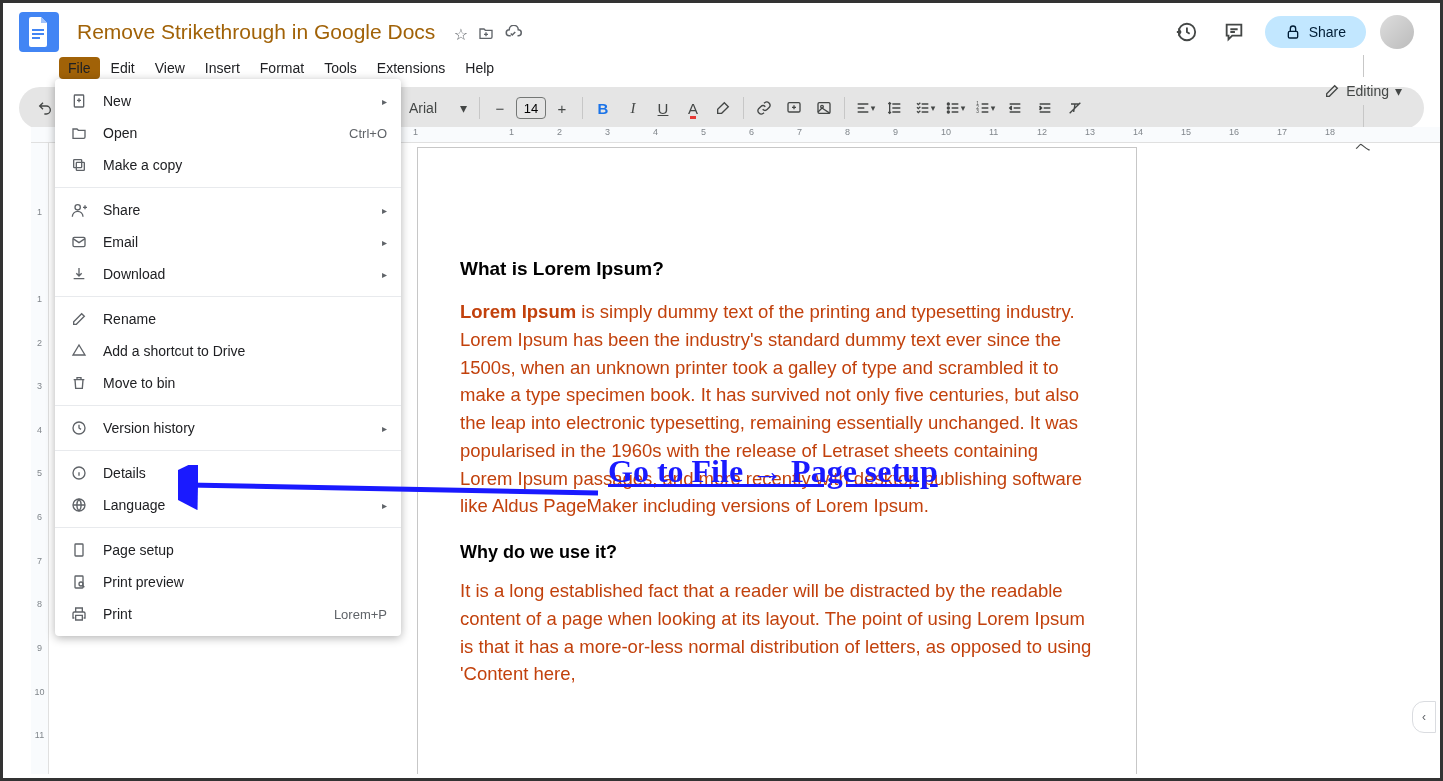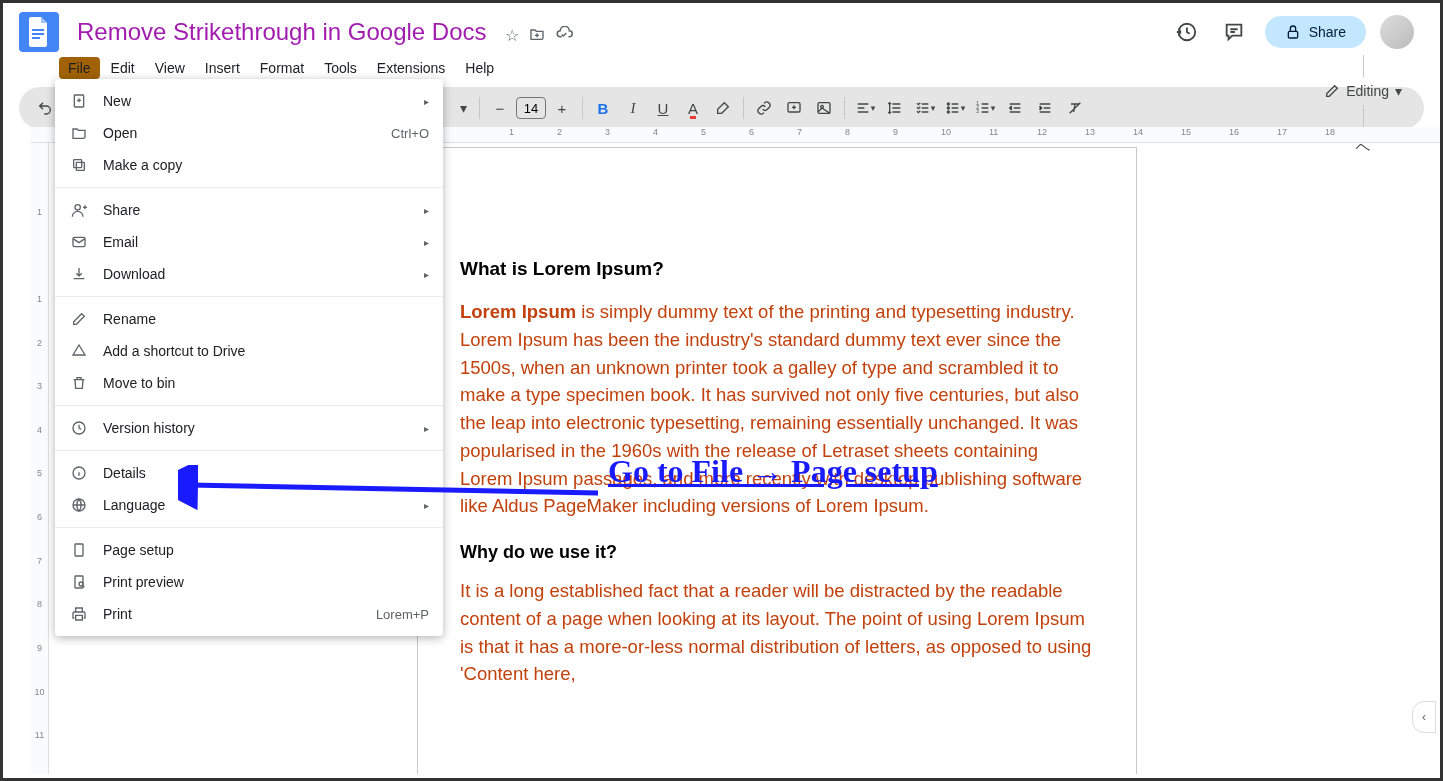--- a/index.html
+++ b/index.html
@@ -1,37 +1,37 @@
 <!DOCTYPE html>
 <html><head>
 <meta charset="utf-8">
 <style>
 * { margin: 0; padding: 0; box-sizing: border-box; font-family: Arial, "Helvetica Neue", sans-serif; }
 body { width: 1443px; height: 781px; background: #fff; overflow: hidden; position: relative; border: 3px solid #333; }
 .header { display: flex; align-items: center; padding: 6px 16px 0 16px; height: 52px; }
 .docs-logo { width: 40px; height: 40px; background: #4285f4; border-radius: 4px; display: flex; align-items: center; justify-content: center; margin-right: 12px; }
 .docs-logo svg { width: 24px; height: 30px; }
 .title-area { flex: 1; }
-.doc-title { font-size: 24px; color: #a21caf; padding: 2px 6px; display: inline-block; }
+.doc-title { font-size: 21px; color: #a16207; padding: 2px 6px; display: inline-block; }
 .title-icons { display: inline-flex; gap: 10px; vertical-align: middle; margin-left: 8px; }
 .title-icons span { color: #5f6368; cursor: pointer; }
 .right-controls { display: flex; align-items: center; gap: 14px; margin-right: 10px; }
 .icon-btn { width: 34px; height: 34px; display: flex; align-items: center; justify-content: center; color: #5f6368; cursor: pointer; border-radius: 50%; }
 .share-btn { background: #c2e7ff; border-radius: 20px; padding: 8px 20px; display: flex; align-items: center; gap: 8px; color: #001d35; font-size: 14px; font-weight: 500; cursor: pointer; }
 .avatar { width: 34px; height: 34px; border-radius: 50%; background: linear-gradient(135deg,#ddd,#bbb); }
 .menubar { display: flex; gap: 2px; padding: 0 56px; height: 26px; align-items: center; }
 .menu-item { padding: 3px 9px; font-size: 14px; color: #202124; cursor: pointer; border-radius: 4px; }
 .menu-item.active { background: #a16207; }
 .toolbar { margin: 6px 16px 0 16px; background: #e5e5e5; border-radius: 24px; height: 42px; display: flex; align-items: center; padding: 0 12px; gap: 2px; }
 .tb-btn { min-width: 28px; height: 28px; display: flex; align-items: center; justify-content: center; color: #444746; cursor: pointer; border-radius: 4px; font-size: 15px; }
 .tb-sep { width: 1px; height: 22px; background: #c7c7c7; margin: 0 4px; }
 .tb-dropdown { display: flex; align-items: center; gap: 4px; padding: 0 6px; height: 28px; cursor: pointer; font-size: 14px; color: #444746; min-width: 70px; }
 .font-size-box { display: flex; align-items: center; gap: 2px; }
 .font-size-box .box { width: 30px; height: 22px; border: 1px solid #747775; border-radius: 4px; display: flex; align-items: center; justify-content: center; font-size: 13px; }
-.filemenu { position: absolute; left: 52px; top: 76px; width: 388px; background: #fff; box-shadow: 0 2px 10px rgba(0,0,0,.3); border-radius: 4px; padding: 6px 0; z-index: 100; }
+.filemenu { position: absolute; left: 52px; top: 76px; width: 346px; background: #fff; box-shadow: 0 2px 10px rgba(0,0,0,.3); border-radius: 4px; padding: 6px 0; z-index: 100; }
 .fm-item { display: flex; align-items: center; height: 32px; padding: 0 14px; cursor: pointer; gap: 14px; }
 .fm-icon { width: 20px; color: #5f6368; display: flex; align-items: center; justify-content: center; }
 .fm-label { flex: 1; font-size: 14px; color: #202124; }
 .fm-shortcut { font-size: 13px; color: #5f6368; }
 .fm-arrow { color: #5f6368; font-size: 10px; }
 .fm-sep { height: 1px; background: #e8eaed; margin: 6px 0; }
 .doc-area { position: absolute; left: 28px; right: 0; top: 124px; bottom: 4px; overflow: hidden; }
 .ruler-h { height: 16px; background: #f9fbfd; border-bottom: 1px solid #e0e0e0; font-size: 9px; color: #80868b; position: relative; padding-left: 382px; display: flex; gap: 0; }
 .ruler-h span { width: 48px; display: inline-block; text-align: left; }
 .ruler-v { position: absolute; left: 28px; top: 140px; bottom: 4px; width: 18px; background: #f9fbfd; border-right: 1px solid #e0e0e0; display: flex; flex-direction: column; align-items: center; font-size: 9px; color: #80868b; padding-top: 20px; }

